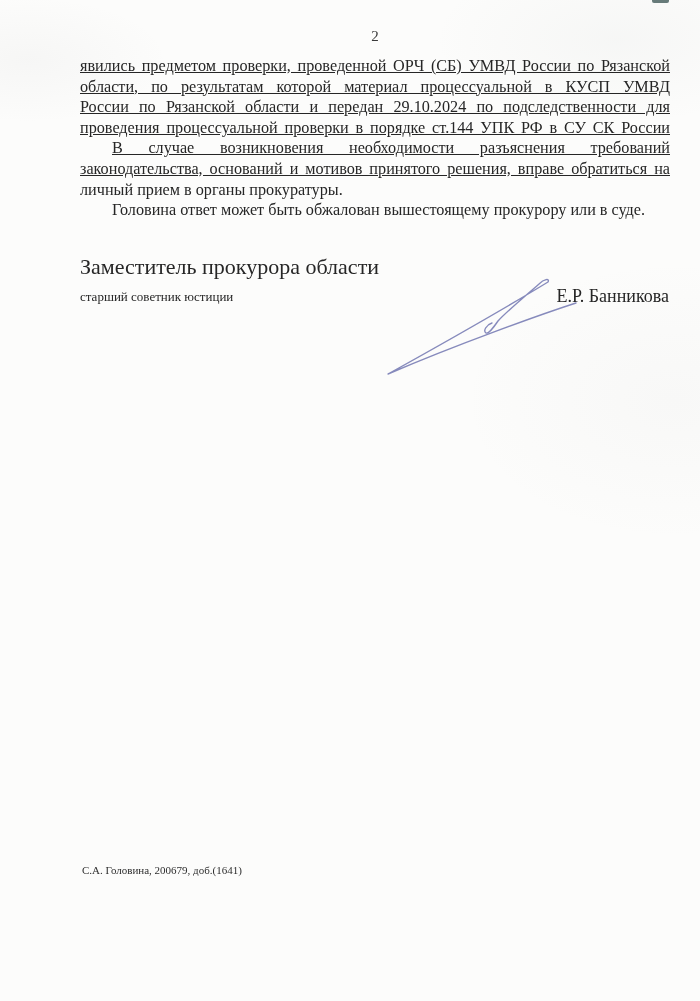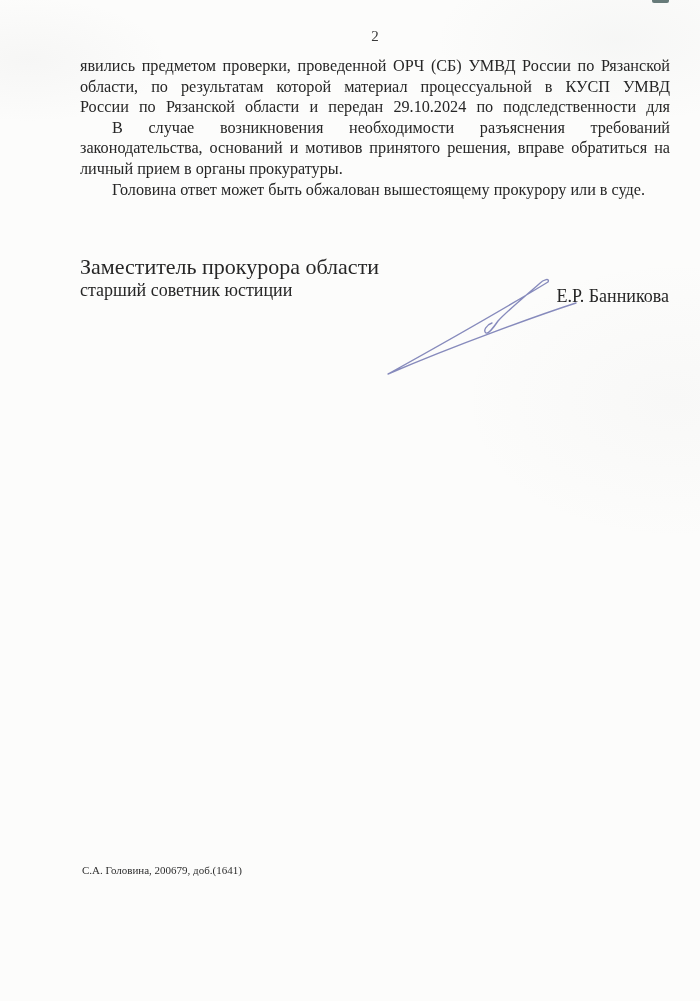--- a/index.html
+++ b/index.html
@@ -31,24 +31,25 @@
     left:80px; top:56px; width:590px;
     font-size:16.2px;
     line-height:20.6px;
     color:#262626;
   }
   .line{display:block; white-space:nowrap;}
   .line.stretch{
     white-space:normal;
     text-align:justify;
     text-align-last:justify;
+    text-decoration:underline;
   }
   .indent{text-indent:32px;}
   .sig-title-1{position:absolute; left:80px; top:257px; font-size:22px; line-height:20px;}
-  .sig-title-2{position:absolute; left:80px; top:280px; font-size:18px; line-height:20px;}
+  .sig-title-2{position:absolute; left:80px; top:287px; font-size:13px; line-height:20px;}
   .sig-name{
     position:absolute; right:31px; top:286px;
     font-size:18px; line-height:20px; text-align:right;
   }
   .signature-svg{
     position:absolute; left:380px; top:270px;
     width:210px; height:116px;
   }
   .footer-note{
     position:absolute; left:82px; top:863px;
@@ -66,20 +67,21 @@
 <div class="page">
 
   <div class="scan-artifact"></div>
 
   <div class="page-number">2</div>
 
   <div class="body-text">
     <span class="line stretch">явились предметом проверки, проведенной ОРЧ (СБ) УМВД России по Рязанской</span>
     <span class="line stretch">области, по результатам которой материал процессуальной в КУСП УМВД</span>
     <span class="line stretch">России по Рязанской области и передан 29.10.2024 по подследственности для</span>
+    <span class="line stretch">проведения процессуальной проверки в порядке ст.144 УПК РФ в СУ СК России</span>
 
     <span class="line stretch indent">В случае возникновения необходимости разъяснения требований</span>
     <span class="line stretch">законодательства, оснований и мотивов принятого решения, вправе обратиться на</span>
     <span class="line">личный прием в органы прокуратуры.</span>
 
     <span class="line indent">Головина ответ может быть обжалован вышестоящему прокурору или в суде.</span>
   </div>
 
   <div class="sig-title-1">Заместитель прокурора области</div>
   <div class="sig-title-2">старший советник юстиции</div>

